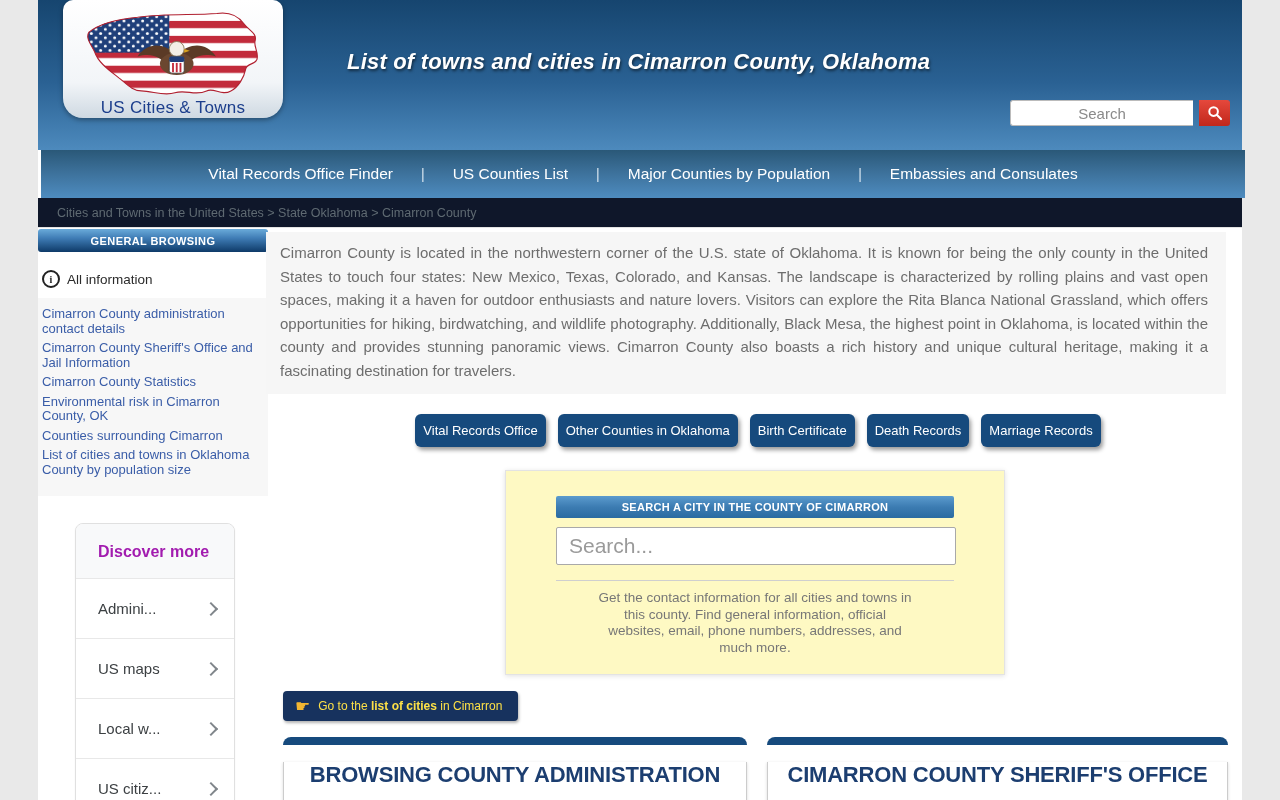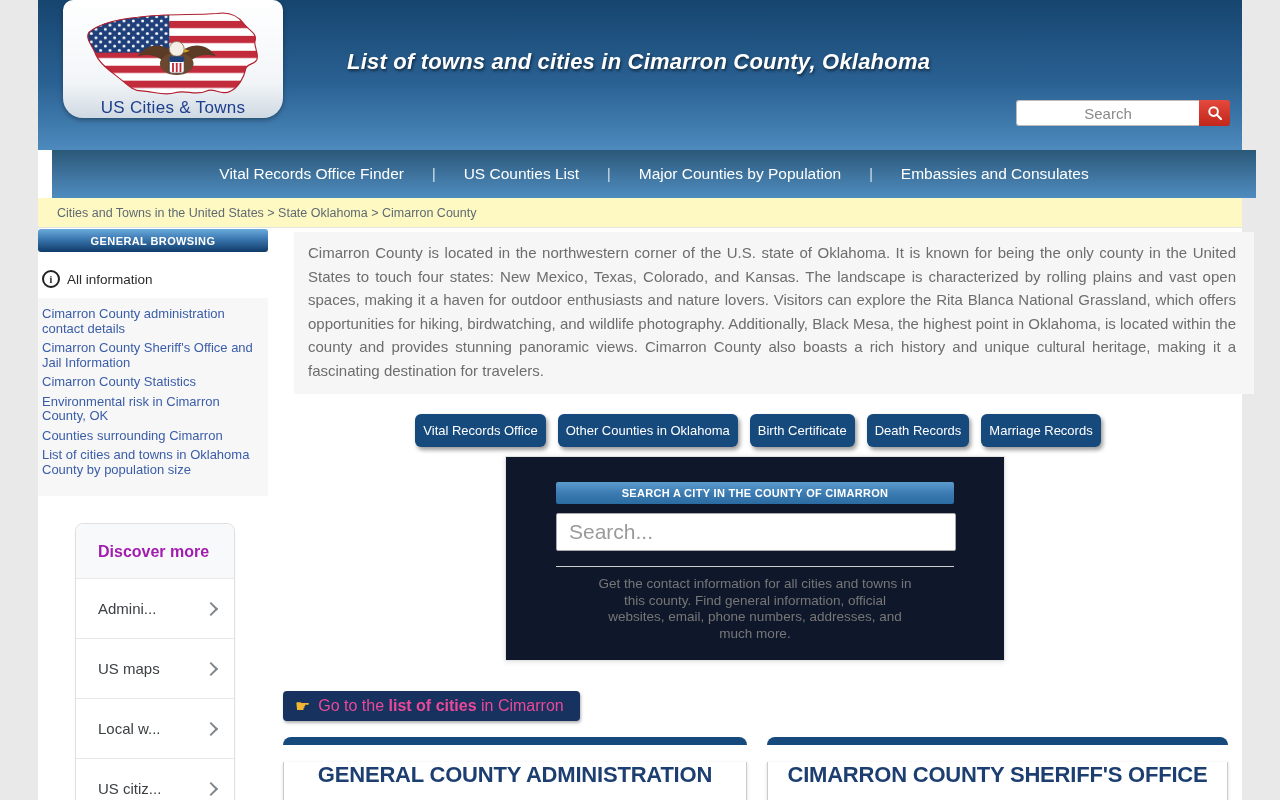--- a/index.html
+++ b/index.html
@@ -12,38 +12,38 @@
     background:linear-gradient(180deg,#16456f 0%,#2a6193 55%,#4d8abd 100%);}
   .logo-box{position:absolute;left:25px;top:0;width:220px;height:118px;
     background:linear-gradient(180deg,#ffffff 0%,#f2f5f8 70%,#cfd9e2 100%);
     border-radius:10px 10px 20px 20px;box-shadow:0 2px 5px rgba(0,0,0,.35);
     display:flex;flex-direction:column;align-items:center;justify-content:flex-start;}
   .logo-map{margin-top:6px;}
   .logo-text{font-size:17px;color:#1c3e8c;margin-top:-6px;letter-spacing:.3px;}
   .site-title{position:absolute;left:309px;top:49px;color:#ffffff;
     font-size:22px;font-weight:bold;font-style:italic;letter-spacing:.2px;
     text-shadow:1px 2px 3px rgba(0,0,0,.55);}
-  .hdr-search{position:absolute;right:12px;top:100px;display:flex;height:26px;}
+  .hdr-search{position:absolute;right:12px;top:100px;display:flex;height:26px;gap:6px;}
   .hdr-search input{width:183px;height:26px;border:1px solid #bbb;border-right:none;
     border-radius:3px 0 0 3px;text-align:center;font-size:15px;color:#444;outline:none;
     background:#ffffff;box-sizing:border-box;}
   .hdr-search input::placeholder{color:#8a8a8a;}
   .hdr-search .search-btn{width:31px;height:26px;border:none;cursor:pointer;
     background:linear-gradient(180deg,#e5483c,#c1271b);border-radius:0 3px 3px 0;
     display:flex;align-items:center;justify-content:center;}
 
   
-  .nav{position:absolute;left:14px;top:150px;width:1204px;height:48px;
+  .nav{position:absolute;left:3px;top:150px;width:1204px;height:48px;
     background:linear-gradient(180deg,#2a5878 0%,#3c7099 45%,#4e8cc0 100%);
     display:flex;align-items:center;justify-content:center;gap:28px;}
   .nav a{color:#ffffff;text-decoration:none;font-size:15.5px;}
   .nav .sep{color:#d7e4ef;font-size:14px;}
 
   
-  .crumbbar{position:absolute;left:0;top:198px;width:1204px;height:30px;background:#fef9c3;
+  .crumbbar{position:absolute;left:0;top:198px;width:1204px;height:30px;background:#0f172a;
     border-bottom:1px solid #e3e3e3;display:flex;align-items:center;box-sizing:border-box;}
   .crumbbar .inner{margin-left:19px;font-size:12.5px;color:#5f6a72;}
   .crumbbar a{color:#5f6a72;text-decoration:none;}
 
   
   .sidebar{position:absolute;left:0;top:229px;width:230px;}
   .gb-header{height:23px;border-radius:3px;margin-bottom:10px;
     background:linear-gradient(180deg,#6aabda 0%,#3f7cb5 40%,#0e3a68 100%);
     display:flex;align-items:center;justify-content:center;
     color:#ffffff;font-size:11px;font-weight:bold;letter-spacing:.4px;}
@@ -62,50 +62,50 @@
     box-shadow:0 1px 2px rgba(0,0,0,.06);}
   .discover .d-header{background:#f8f9fa;padding:19px 0 17px 22px;
     font-size:16px;font-weight:bold;color:#a21caf;border-bottom:1px solid #e8e8e8;}
   .d-item{height:59px;display:flex;align-items:center;justify-content:space-between;
     padding:0 18px 0 22px;border-bottom:1px solid #e8e8e8;cursor:pointer;
     font-size:15px;color:#3c4043;}
   .chev{width:8px;height:8px;border-top:2px solid #80868b;border-right:2px solid #80868b;
     transform:rotate(45deg);flex:none;}
 
   
-  .intro-panel{position:absolute;left:256px;top:232px;width:960px;box-sizing:border-box;
+  .intro-panel{position:absolute;left:228px;top:232px;width:960px;box-sizing:border-box;
     background:#f6f6f6;padding:9px 18px 12px 14px;}
   .intro-panel p{margin:0;font-size:15px;line-height:23.5px;color:#6d6d6d;text-align:justify;}
 
   .btn-row{position:absolute;left:240px;top:414px;width:960px;
     display:flex;justify-content:center;gap:12px;}
   .navy-btn{background:#164a7d;color:#ffffff;border:none;border-radius:6px;
     font-size:13px;padding:9px 8px;cursor:pointer;white-space:nowrap;
     box-shadow:2px 3px 4px rgba(0,0,0,.4);font-family:inherit;}
 
-  .city-card{position:absolute;left:467px;top:456px;width:500px;height:205px;
-    background:#0f172a;border:1px solid #e3e3e3;box-shadow:0 1px 5px rgba(0,0,0,.12);
+  .city-card{position:absolute;left:467px;top:470px;width:500px;height:205px;
+    background:#fef9c3;border:1px solid #e3e3e3;box-shadow:0 1px 5px rgba(0,0,0,.12);
     box-sizing:border-box;}
   .city-card .bar{margin:25px 50px 0;height:22px;border-radius:2px;
     background:linear-gradient(180deg,#5b9bce 0%,#3c7cb2 50%,#2a6ba1 100%);
     display:flex;align-items:center;justify-content:center;
     color:#ffffff;font-size:11px;font-weight:bold;letter-spacing:.3px;}
   .city-card input{display:block;margin:9px 50px 0;width:400px;height:38px;
     box-sizing:border-box;border:1px solid #a9a9a9;border-radius:2px;
     padding-left:12px;font-size:21px;color:#444;outline:none;}
   .city-card input::placeholder{color:#9a9a9a;}
   .city-card hr{margin:15px 50px 0;border:none;border-top:1px solid #cfcfcf;}
   .city-card .desc{margin:9px auto 0;width:320px;text-align:center;
     font-size:13.5px;line-height:16.5px;color:#777;}
 
   .goto-btn{position:absolute;left:245px;top:691px;height:30px;
     background:#17325e;border-radius:4px;display:flex;align-items:center;
     padding:0 16px 0 12px;cursor:pointer;box-shadow:1px 2px 3px rgba(0,0,0,.3);}
   .goto-btn .hand{color:#f2b632;font-size:17px;margin-right:8px;}
-  .goto-btn .txt{color:#ec4899;font-size:16px;}
+  .goto-btn .txt{color:#fde047;font-size:12px;}
 
   .info-card{position:absolute;top:737px;height:120px;}
   .info-card .topbar{height:8px;background:#164a7d;border-radius:8px 8px 0 0;}
   .info-card .body{background:#ffffff;border:1px solid #cccccc;border-top:none;
     height:100%;box-shadow:0 1px 3px rgba(0,0,0,.15);}
   .info-card h2{margin:17px 0 0;text-align:center;color:#1c3e70;
     font-size:22px;letter-spacing:-.2px;}
   .card-left{left:245px;width:464px;}
   .card-right{left:729px;width:461px;}
 </style>
@@ -238,21 +238,21 @@
     </div>
 
     <div class="goto-btn">
       <span class="hand">☛</span>
       <span class="txt"><span>Go to the </span><b>list of cities</b><span> in Cimarron</span></span>
     </div>
 
     <div class="info-card card-left">
       <div class="topbar"></div>
       <div class="body">
-        <h2>GENERAL COUNTY ADMINISTRATION</h2>
+        <h2>BROWSING COUNTY ADMINISTRATION</h2>
       </div>
     </div>
 
     <div class="info-card card-right">
       <div class="topbar"></div>
       <div class="body">
         <h2>CIMARRON COUNTY SHERIFF'S OFFICE</h2>
       </div>
     </div>
 

